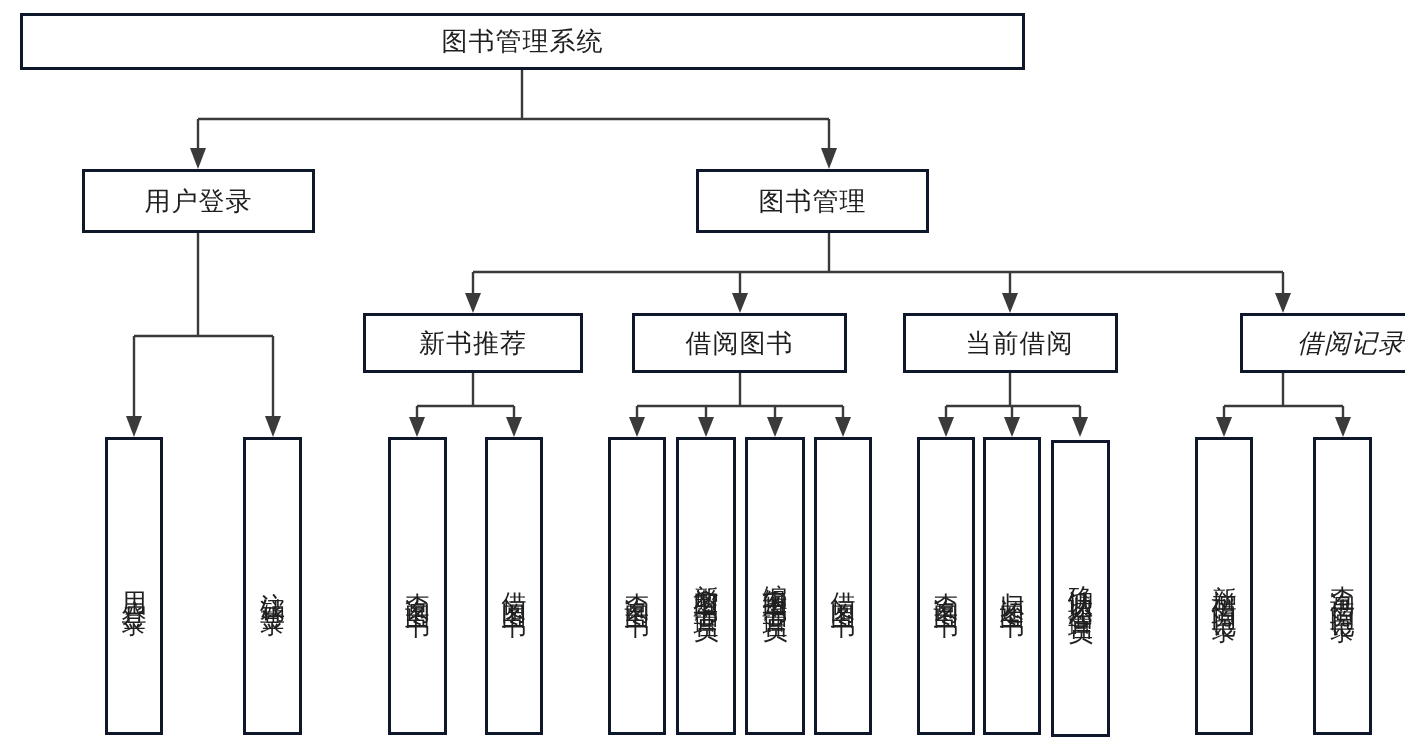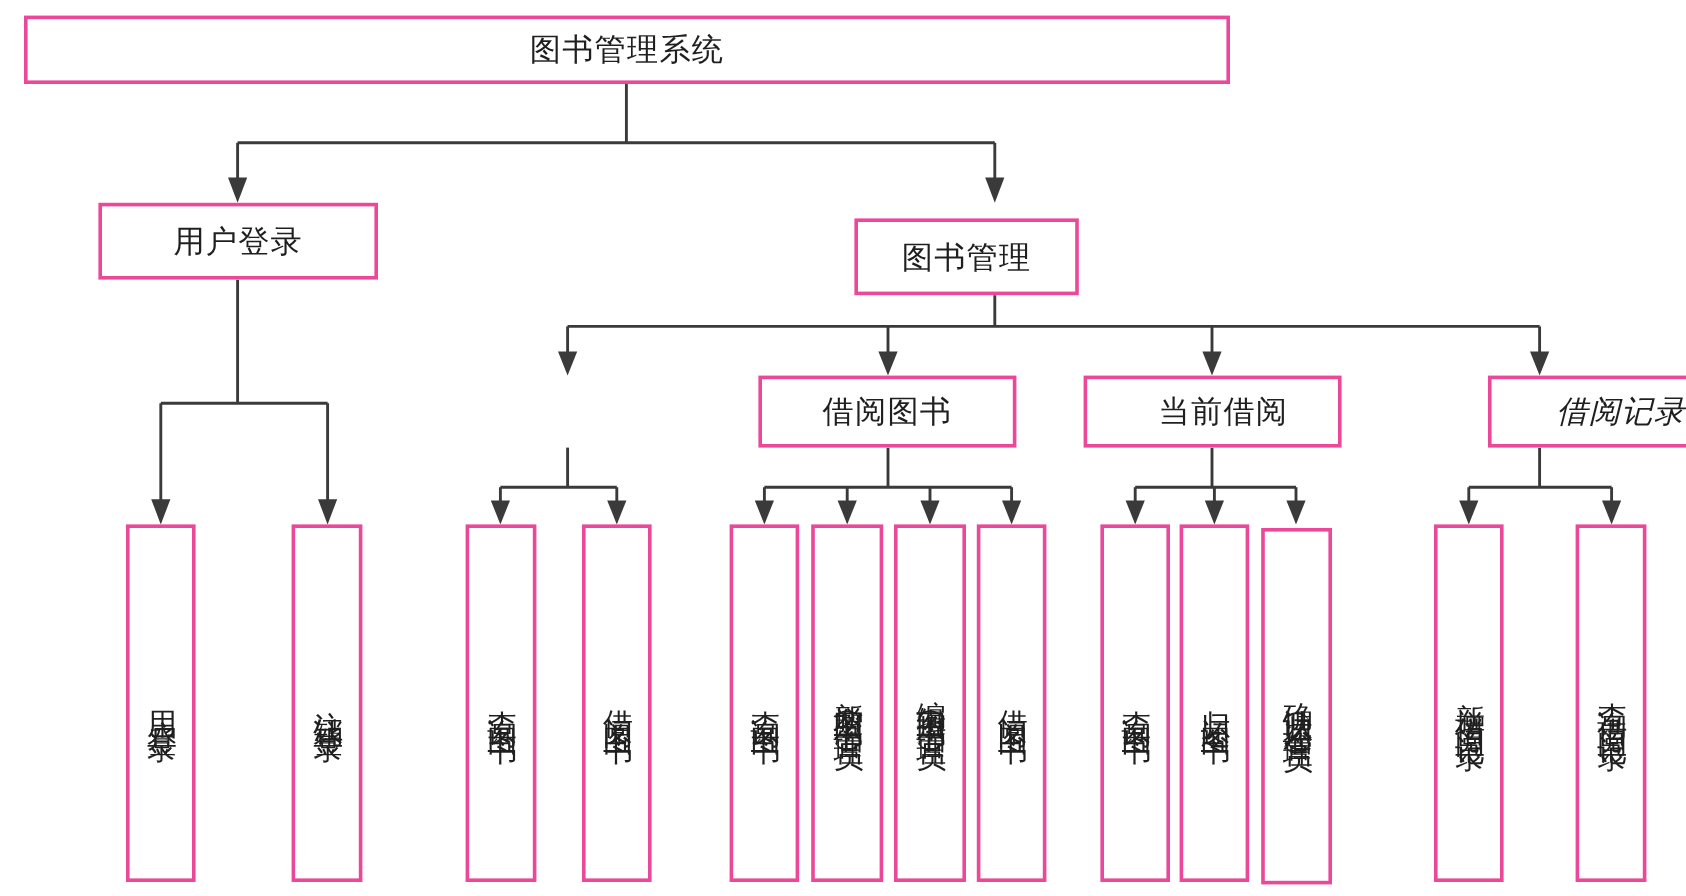--- a/index.html
+++ b/index.html
@@ -13,21 +13,21 @@
     background:#ffffff;
     overflow:hidden;
   }
   .connectors{
     position:absolute;left:0;top:0;width:1405px;height:747px;
     pointer-events:none;
   }
   .node{
     position:absolute;
     box-sizing:border-box;
-    border:3px solid #ec4899;
+    border:3px solid #0f172a;
     background:#ffffff;
     display:flex;
     align-items:center;
     justify-content:center;
   }
   .hlabel{
     font-size:26px;
     letter-spacing:1px;
     color:#1f1f1f;
     white-space:nowrap;
@@ -123,24 +123,27 @@
     </g>
   </svg>
 
   <div class="node" style="left:20px;top:13px;width:1005px;height:57px;">
     <span class="hlabel">图书管理系统</span>
   </div>
 
   <div class="node" style="left:82px;top:169px;width:233px;height:64px;">
     <span class="hlabel">用户登录</span>
   </div>
-  <div class="node" style="left:712px;top:169px;width:187px;height:64px;margin-top:13px;">
+  <div class="node" style="left:696px;top:169px;width:233px;height:64px;">
     <span class="hlabel">图书管理</span>
   </div>
 
+  <div class="node" style="left:363px;top:313px;width:220px;height:60px;">
+    <span class="hlabel">新书推荐</span>
+  </div>
   <div class="node" style="left:632px;top:313px;width:215px;height:60px;">
     <span class="hlabel">借阅图书</span>
   </div>
   <div class="node" style="left:903px;top:313px;width:215px;height:60px;padding-left:18px;">
     <span class="hlabel">当前借阅</span>
   </div>
   <div class="node" style="left:1240px;top:313px;width:222px;height:60px;font-style:italic;">
     <span class="hlabel">借阅记录</span>
   </div>
 

